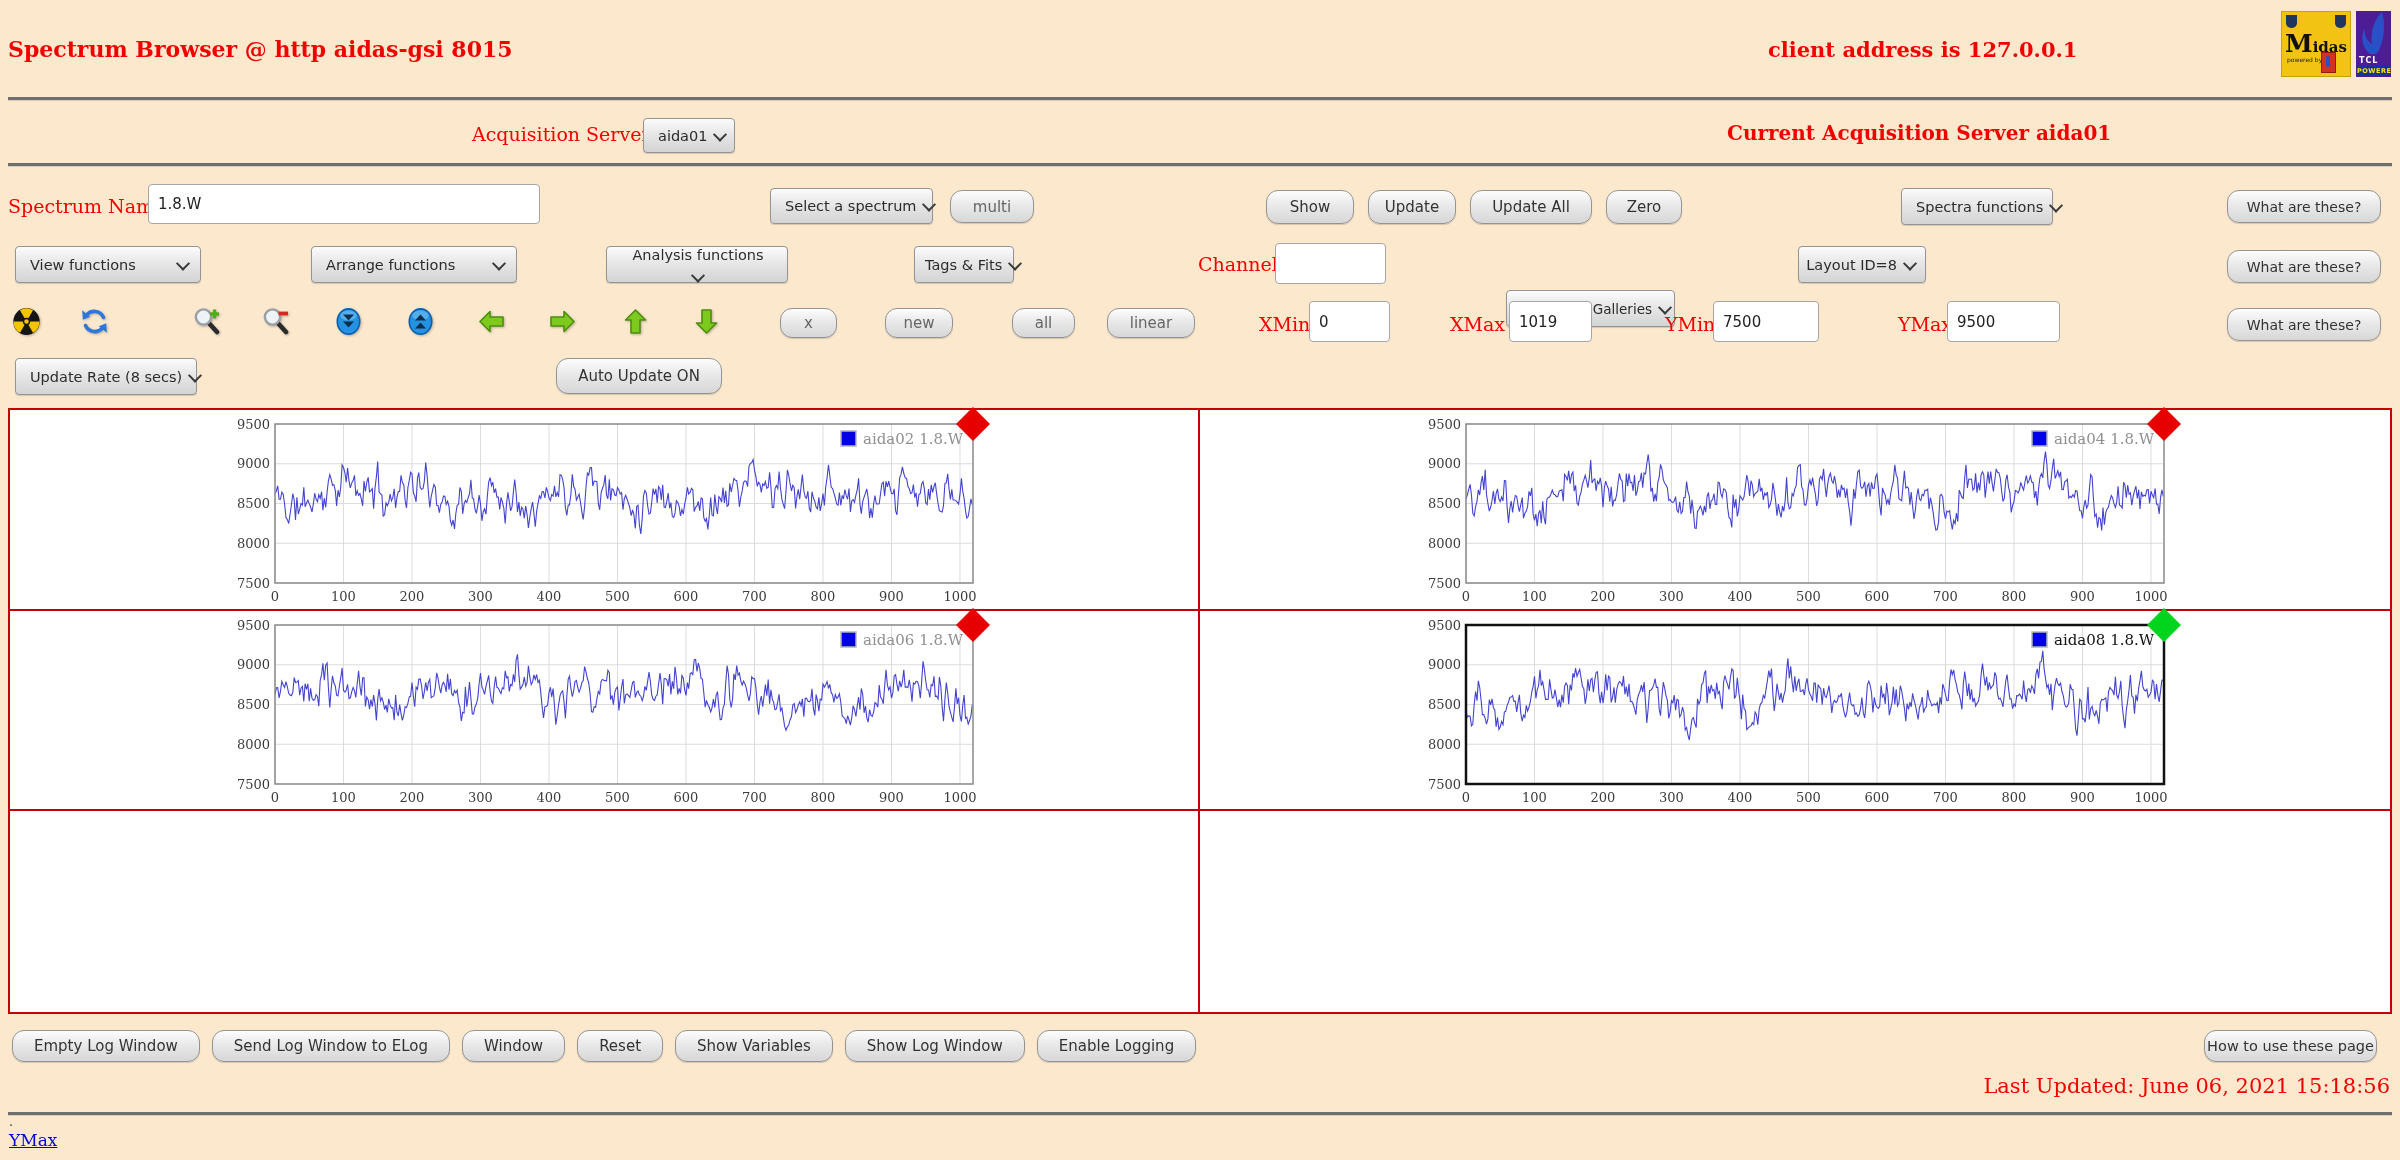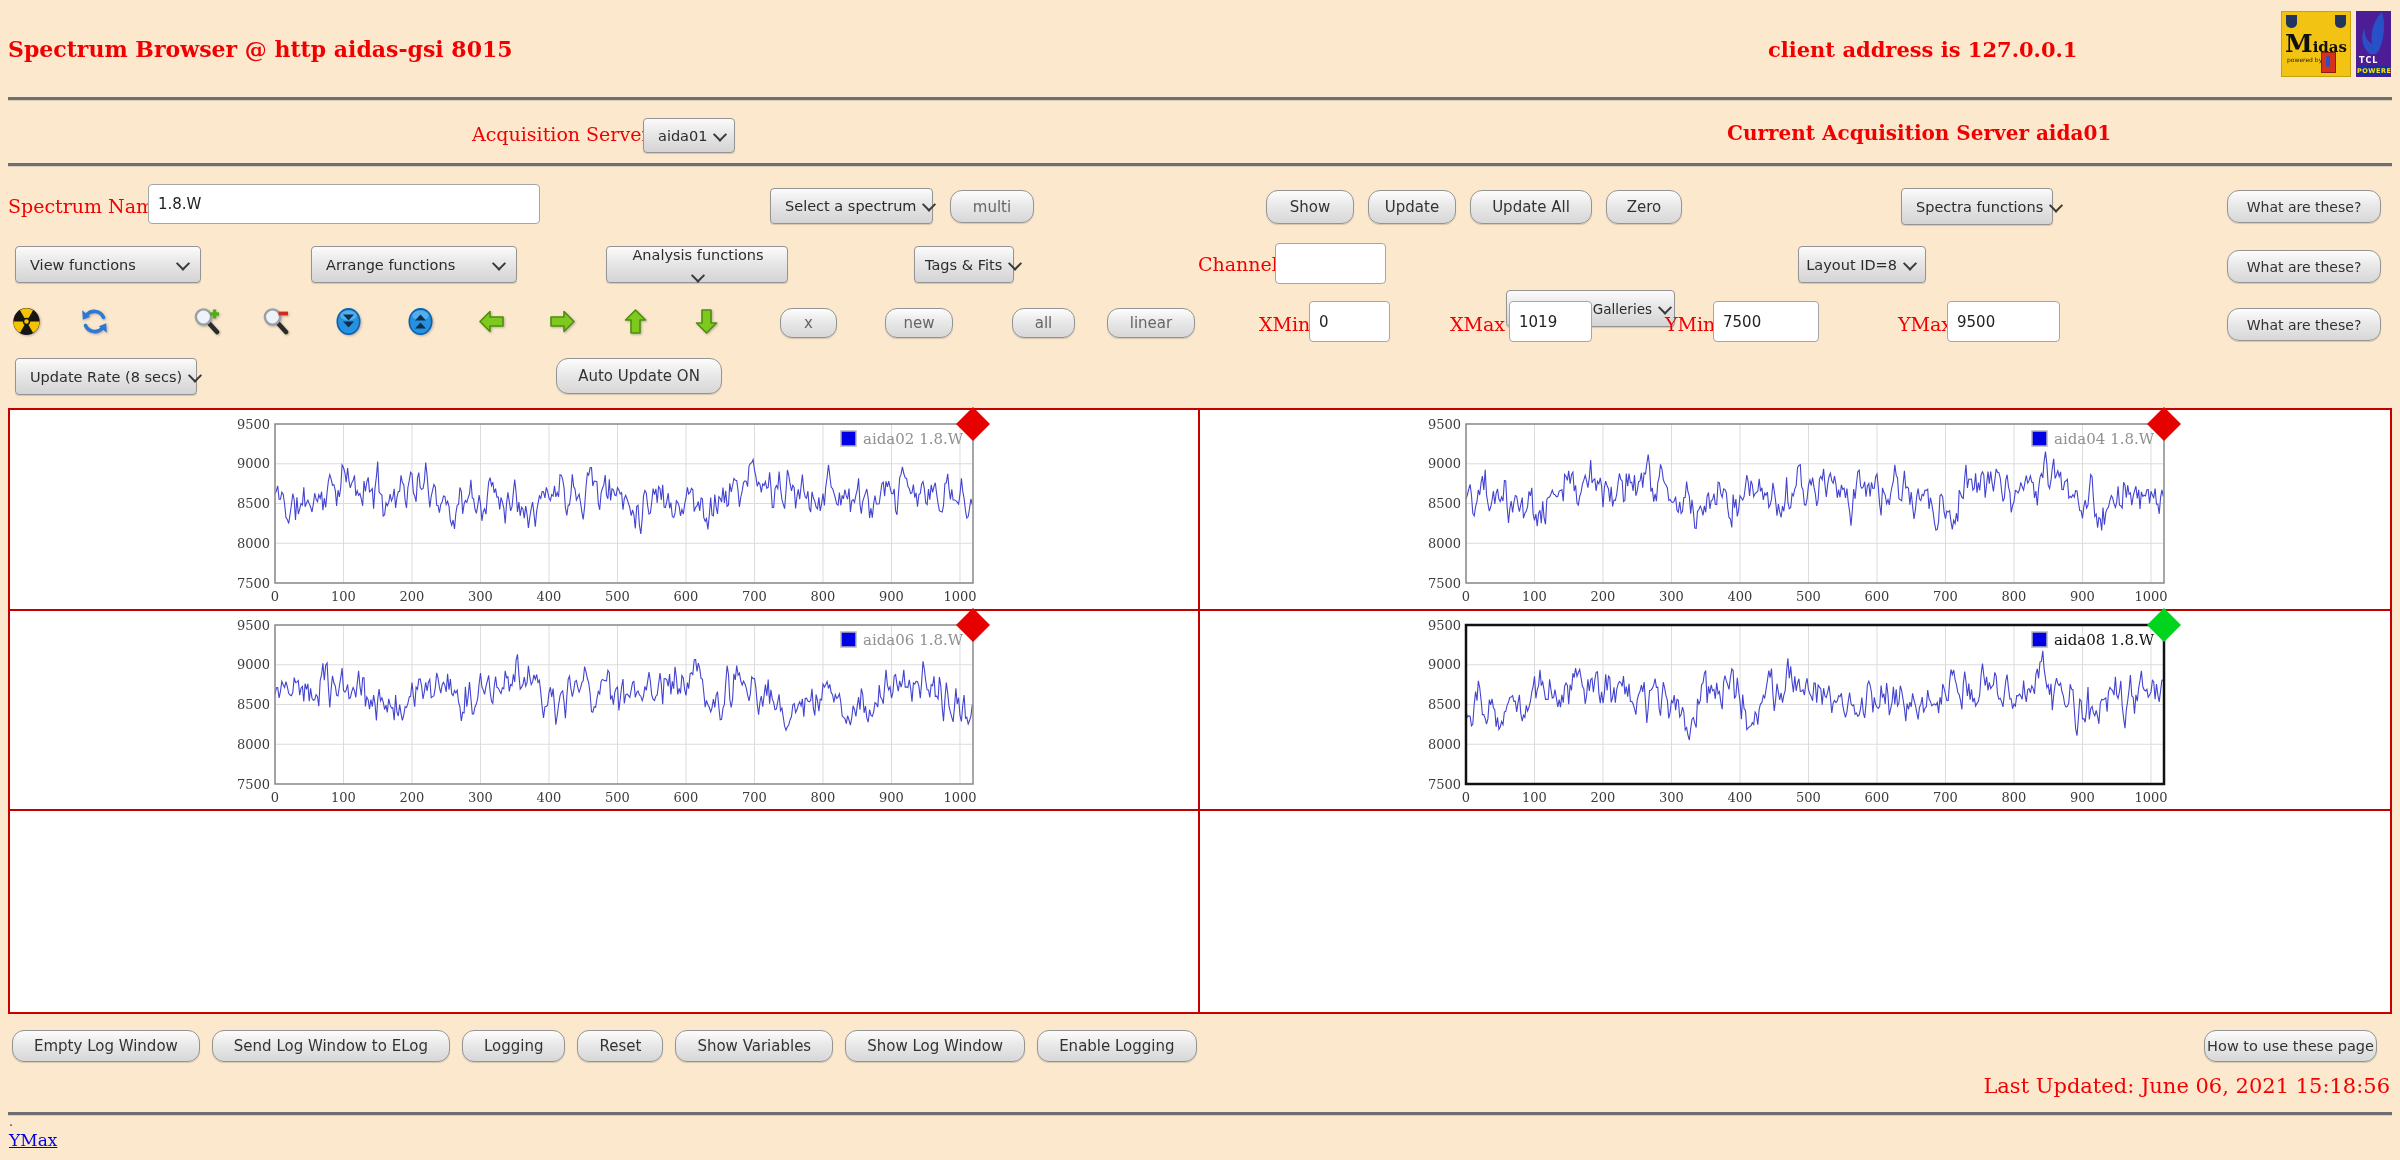--- a/index.html
+++ b/index.html
@@ -393,21 +393,21 @@
       <polygon points="744,-4 761,13 744,30 727,13" fill="#00d41c"></polygon>
     </svg></div>
       </div>
     <div class="cell"></div>
     <div class="cell"></div>
   </div>
 
   <div class="footer-btns">
     <button class="btn fbtn">Empty Log Window</button>
     <button class="btn fbtn">Send Log Window to ELog</button>
-    <button class="btn fbtn">Logging</button>
+    <button class="btn fbtn">Window</button>
     <button class="btn fbtn">Reset</button>
     <button class="btn fbtn">Show Variables</button>
     <button class="btn fbtn">Show Log Window</button>
     <button class="btn fbtn">Enable Logging</button>
   </div>
   <button class="btn" style="left:2204px;top:1030px;width:173px;height:32px;font-size:14.5px;">How to use these page</button>
 
   <div class="rlab" style="left:auto;right:10px;top:1074px;font-size:21px;">Last Updated: June 06, 2021 15:18:56</div>
 
   <div class="hrline" style="top:1112px;"></div>

